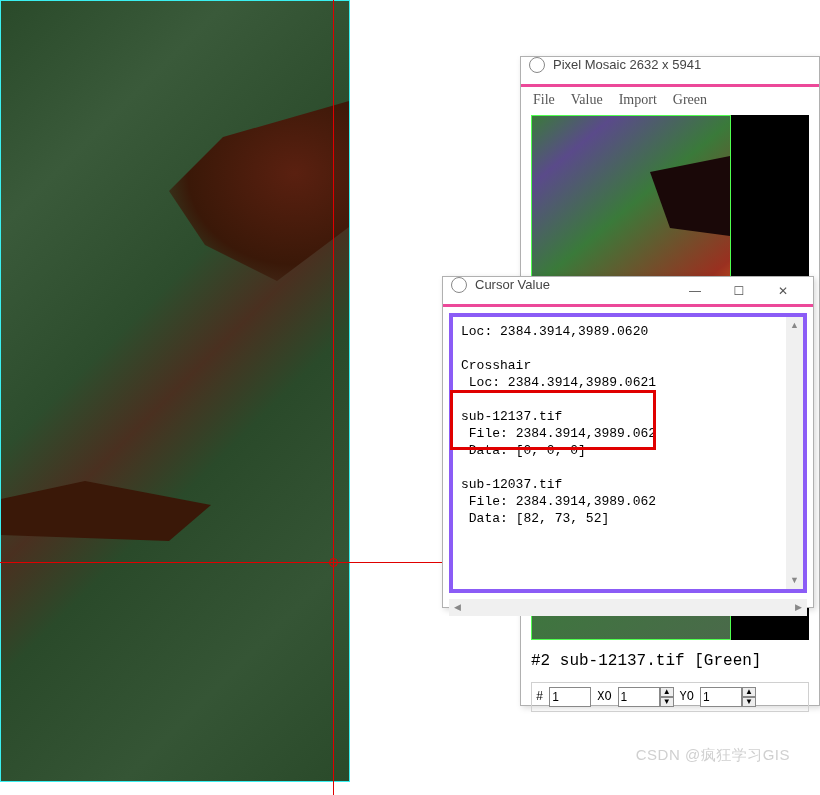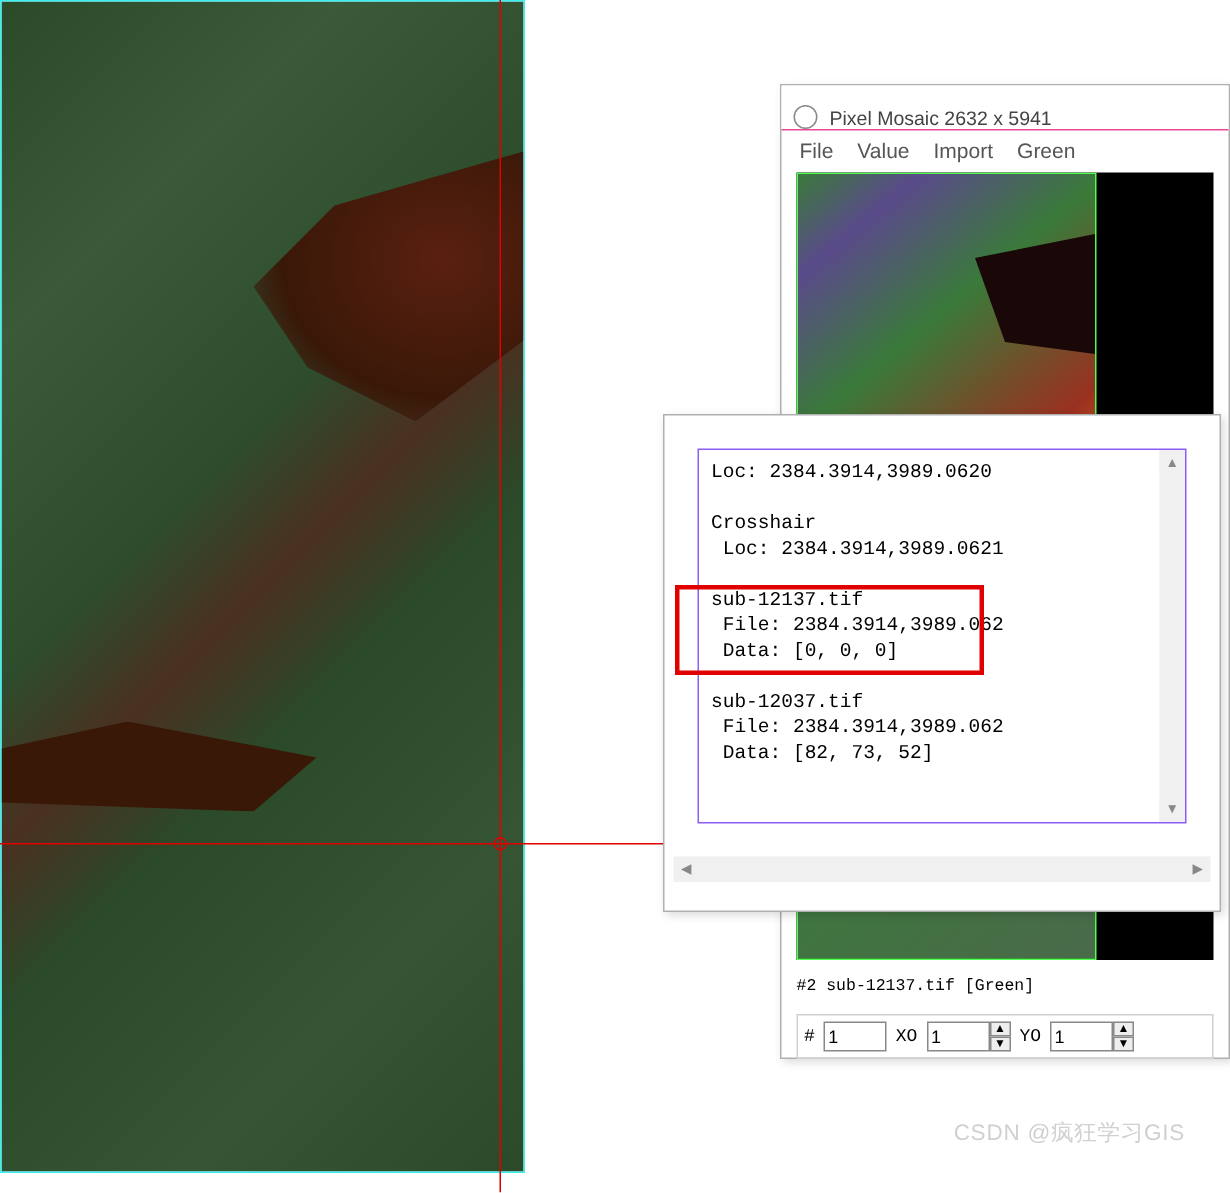--- a/index.html
+++ b/index.html
@@ -71,45 +71,45 @@
   
   .window {
     position: absolute;
     background: #fff;
     border: 1px solid #b0b0b0;
     box-shadow: 2px 2px 6px rgba(0,0,0,0.15);
   }
   .titlebar {
     height: 30px;
     display: flex;
-    align-items: flex-end;
+    align-items: flex-start;
     padding: 0 8px;
     font-size: 13px;
     color: #444;
     background: #fff;
-    border-bottom: 1px solid #ec4899;
+    border-bottom: 3px solid #ec4899;
   }
   .titlebar .app-icon {
     width: 16px;
     height: 16px;
     border: 1px solid #888;
     border-radius: 50%;
     margin-right: 8px;
     display: inline-block;
   }
   .menubar {
     height: 26px;
     display: flex;
     align-items: center;
     gap: 16px;
     padding: 0 12px;
     font-size: 14px;
     color: #555;
   }
-  .menubar span { cursor: default; }
+  .menubar span { cursor: default; font-family: Liberation Serif, serif; }
   .win-mosaic {
     left: 520px;
     top: 56px;
     width: 300px;
     height: 650px;
     z-index: 10;
   }
   .mosaic-image-area {
     margin: 2px 10px;
     height: 525px;
@@ -129,21 +129,21 @@
   .mosaic-img .dark {
     position: absolute;
     top: 40px; right: 0;
     width: 100px; height: 80px;
     background: #1a0808;
     clip-path: polygon(20% 20%, 100% 0%, 100% 100%, 40% 90%);
   }
   .info-area {
     margin: 12px 10px;
     font-family: "Courier New", monospace;
-    font-size: 11px;
+    font-size: 16px;
     white-space: pre;
     color: #000;
   }
   .bottom-inputs {
     display: flex;
     align-items: center;
     gap: 6px;
     margin: 6px 10px;
     padding: 4px;
     border: 1px solid #d0d0d0;
@@ -190,23 +190,23 @@
   .title-btn {
     width: 44px;
     height: 28px;
     display: flex;
     align-items: center;
     justify-content: center;
     font-size: 12px;
     color: #555;
   }
   .cursor-body {
-    margin: 22px;
-    border: 1px solid #8b5cf6;
-    height: 250px;
+    margin: 6px;
+    border: 4px solid #8b5cf6;
+    height: 280px;
     display: flex;
     position: relative;
   }
   .cursor-text {
     flex: 1;
     font-family: "SimSun", "Courier New", monospace;
     font-size: 13px;
     line-height: 17px;
     white-space: pre;
     padding: 6px 8px;
@@ -303,20 +303,29 @@
       <input value="1" style="">
       <div class="arrows">
           <div>▲</div>
           <div>▼</div>
         </div>
     </div>
   </div>
 </div>
 
 <div class="window win-cursor">
+  <div class="titlebar">
+    <span class="app-icon"></span>
+    <span>Cursor Value</span>
+    <div class="title-right">
+      <div class="title-btn">—</div>
+      <div class="title-btn">☐</div>
+      <div class="title-btn">✕</div>
+    </div>
+  </div>
   <div class="cursor-body">
     <div class="cursor-text"><span>Loc:</span> <span>2384.3914,3989.0620</span>
 
 <span>Crosshair</span>
  <span>Loc:</span> <span>2384.3914,3989.0621</span>
 
 <span>sub-12137.tif</span>
  <span>File:</span> <span>2384.3914,3989.062</span>
  <span>Data:</span> <span>[0, 0, 0]</span>
 

